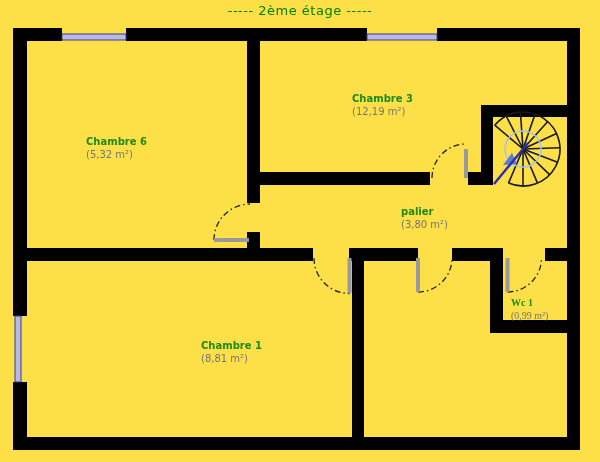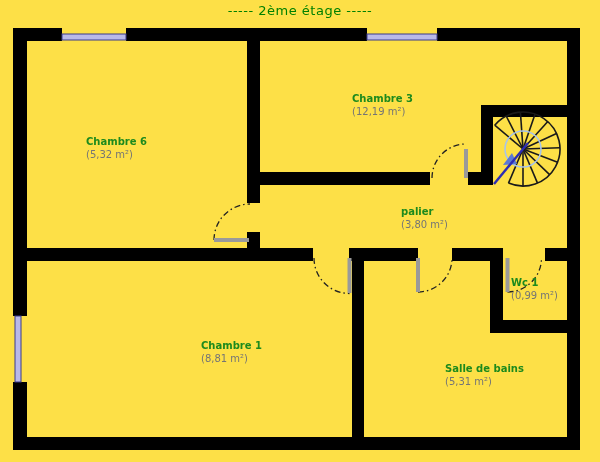--- a/index.html
+++ b/index.html
@@ -12,21 +12,21 @@
     position:absolute;left:0;top:3px;width:600px;text-align:center;
     font-size:13px;color:#008000;z-index:2;letter-spacing:0.5px;
   }
   .room-label{position:absolute;z-index:2;font-size:10px;line-height:13px;white-space:nowrap;}
   .room-label .rname{color:#1d8a1d;font-weight:bold;}
   .room-label .rarea{color:#757575;}
   .lbl-chambre2{left:86px;top:135px;}
   .lbl-chambre3{left:352px;top:92px;}
   .lbl-palier{left:401px;top:205px;}
   .lbl-chambre1{left:201px;top:339px;}
-  .lbl-wc1{left:511px;top:276px;}
+  .lbl-wc1{left:511px;top:296px;font-family:Liberation Serif, serif;}
   .lbl-sdb{left:445px;top:362px;}
   .logo{position:absolute;left:395px;top:310px;width:205px;height:95px;z-index:5;}
   .walls{fill:#000;}
   .win{fill:#b9b9e8;stroke:#3a3a8c;stroke-width:1;}
   .door-arc{fill:none;stroke:#222;stroke-width:1.3;stroke-dasharray:6 3 1.5 3;}
   .door-leaf{stroke:#9a9a9a;stroke-width:4;fill:none;}
   .stair{stroke:#1a1a1a;stroke-width:1.6;fill:none;}
   .stair-inner{stroke:#a8c4ea;stroke-width:1.6;fill:none;}
   .stair-line{stroke:#2d2db4;stroke-width:2.4;}
   .logo-stroke{fill:none;stroke:#1b98b0;stroke-width:8;stroke-linecap:round;stroke-linejoin:round;}
@@ -135,19 +135,15 @@
     <div class="rarea">(3,80 m²)</div>
   </div>
   <div class="room-label lbl-chambre1">
     <div class="rname">Chambre 1</div>
     <div class="rarea">(8,81 m²)</div>
   </div>
   <div class="room-label lbl-wc1">
     <div class="rname">Wc 1</div>
     <div class="rarea">(0,99 m²)</div>
   </div>
-  <div class="room-label lbl-sdb">
-    <div class="rname">Salle de bains</div>
-    <div class="rarea">(5,31 m²)</div>
-  </div>
 
 
 </div>
 
 </body></html>

